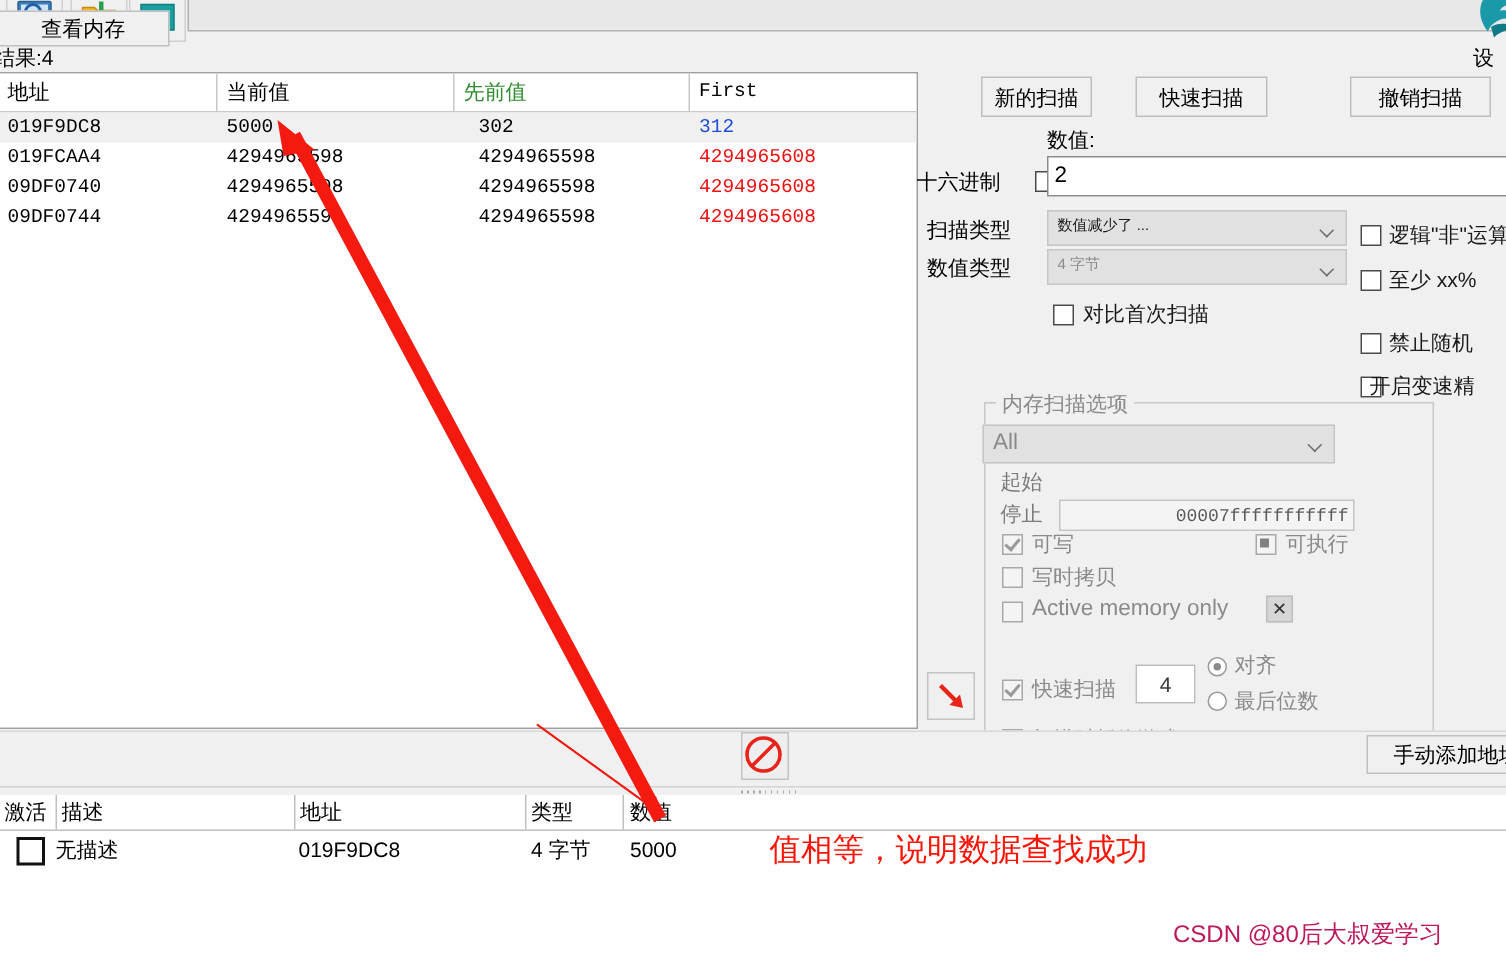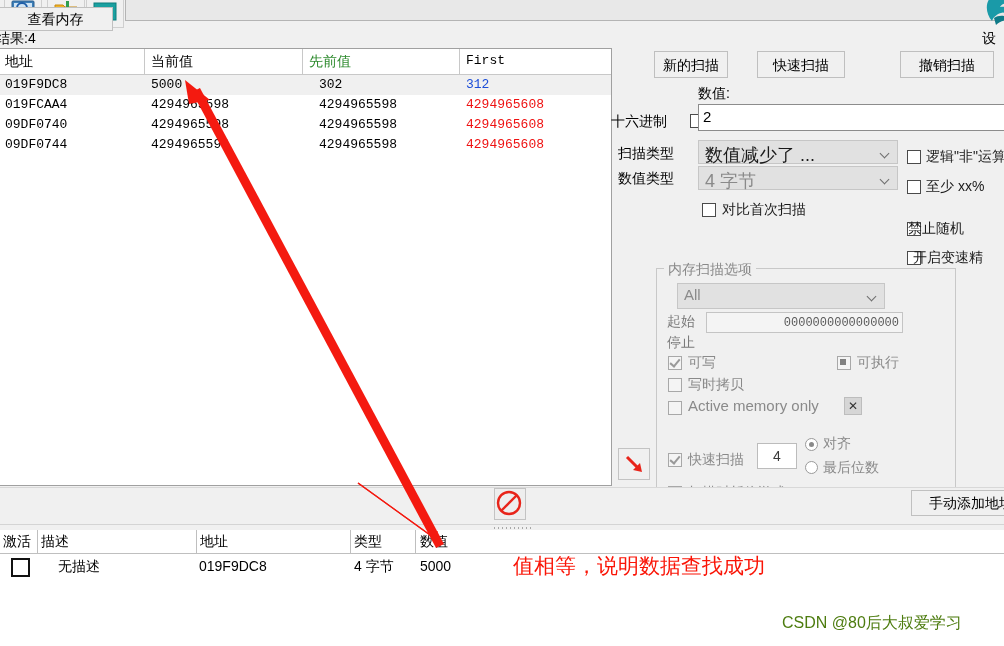--- a/index.html
+++ b/index.html
@@ -182,21 +182,21 @@
     font-size: 14px;
     white-space: nowrap;
     text-align: right;
   }
   .combo {
     position: absolute;
     height: 24px;
     background: #e1e1e1;
     border: 1px solid #c6c6c6;
     box-sizing: border-box;
-    font-size: 18px;
+    font-size: 10px;
     padding: 2px 0 0 6px;
     color: #1a1a1a;
   }
   .combo.dis { color: #8a8a8a; }
   .combo .arr {
     position: absolute;
     right: 8px; top: 9px;
     width: 8px; height: 8px;
   }
   .combo .arr::before {
@@ -393,21 +393,21 @@
     position: absolute;
     left: 513px; top: 552px;
     font-size: 21px;
     color: #fa1406;
     white-space: nowrap;
   }
   .watermark {
     position: absolute;
     left: 782px; top: 613px;
     font-size: 16px;
-    color: #4d7c0f;
+    color: #be185d;
     white-space: nowrap;
   }
 </style>
 </head>
 <body>
 
 <div class="app">
 
   <div class="toolbar">
     <div class="tbtn b1">
@@ -520,37 +520,37 @@
     <div class="cb" style="left:90px; top:163px;"></div>
     <div class="cklbl" style="left:110px; top:161px;">对比首次扫描</div>
 
     <div class="cb" style="left:295px; top:110px;"></div>
     <div class="cklbl" style="left:314px; top:108px;">逻辑"非"运算</div>
 
     <div class="cb" style="left:295px; top:140px;"></div>
     <div class="cklbl" style="left:314px; top:138px;">至少 xx%</div>
 
     <div class="cb" style="left:295px; top:182px;"></div>
-    <div class="cklbl" style="left:296px; top:180px;">禁止随机</div>
+    <div class="cklbl" style="left:314px; top:180px;">禁止随机</div>
 
     <div class="cb" style="left:295px; top:211px;"></div>
     <div class="cklbl" style="left:301px; top:209px;">开启变速精</div>
 
     <div class="memgroup"></div>
     <div class="memgroup-title">内存扫描选项</div>
 
-    <div class="combo dis" style="left:65px; top:243px; width:208px; height:26px; font-size:15px;">
+    <div class="combo dis" style="left:43px; top:243px; width:235px; height:26px; font-size:15px;">
       <span>All</span>
       <span class="arr"></span>
     </div>
 
     <div class="fldlbl" style="left:55px; top:273px; color:#7a7a7a;">起始</div>
-    <div class="hexfield" style="left:94px; top:272px; width:197px;">0000000000000000</div>
 
     <div class="fldlbl" style="left:55px; top:294px; color:#7a7a7a;">停止</div>
+    <div class="hexfield" style="left:94px; top:293px; width:197px;">00007fffffffffff</div>
 
     <div class="cb dis chk" style="left:56px; top:316px;"></div>
     <div class="cklbl dis" style="left:76px; top:314px;">可写</div>
 
     <div class="cb dis sq" style="left:225px; top:316px;"></div>
     <div class="cklbl dis" style="left:245px; top:314px;">可执行</div>
 
     <div class="cb dis" style="left:56px; top:338px;"></div>
     <div class="cklbl dis" style="left:76px; top:336px;">写时拷贝</div>
 
@@ -599,21 +599,21 @@
       <div class="sep" style="left:350px"></div>
       <div class="sep" style="left:415px"></div>
       <div class="hc" style="left:3px;">激活</div>
       <div class="hc" style="left:41px;">描述</div>
       <div class="hc" style="left:200px;">地址</div>
       <div class="hc" style="left:354px;">类型</div>
       <div class="hc" style="left:420px;">数值</div>
     </div>
     <div class="addr-row">
       <div class="bigcb"></div>
-      <div class="rc" style="left:58px;">无描述</div>
+      <div class="rc" style="left:37px;">无描述</div>
       <div class="rc" style="left:199px;">019F9DC8</div>
       <div class="rc" style="left:354px;">4 字节</div>
       <div class="rc" style="left:420px;">5000</div>
     </div>
   </div>
 
   <svg class="anno-svg">
 
     <line x1="437" y1="534" x2="437" y2="534" stroke="#f41a10" stroke-width="1"></line>
     <line x1="430" y1="535" x2="437" y2="540" stroke="#f41a10" stroke-width="1.2"></line>

